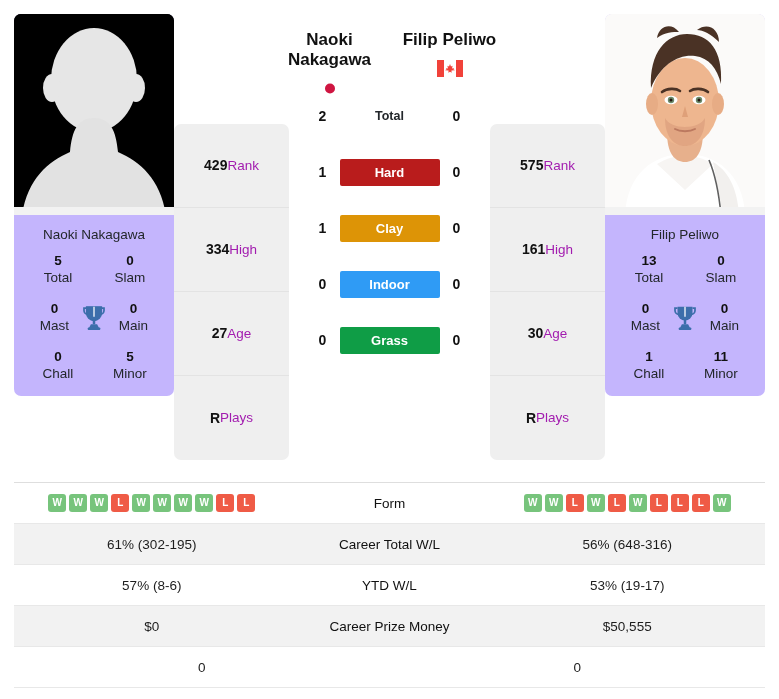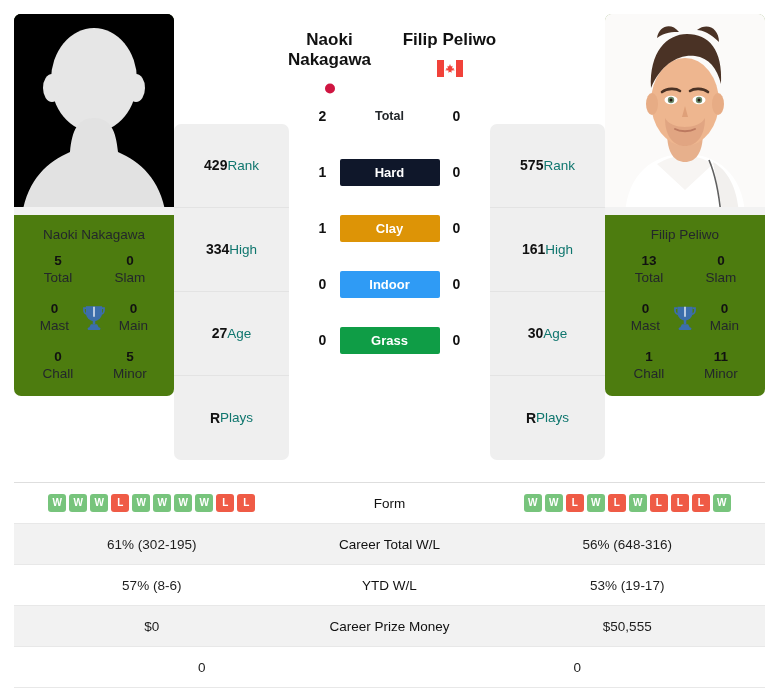--- a/index.html
+++ b/index.html
@@ -20,21 +20,21 @@
     display: flex;
     align-items: flex-start;
     padding: 14px 14px 0 14px;
     height: 470px;
   }
 
   
   .player-col {
     width: 160px;
     flex: 0 0 160px;
-    background: #4d7c0f;
+    background: #c4b5fd;
     border-radius: 7px;
     overflow: hidden;
   }
 
   .photo {
     width: 100%;
     height: 201px;
     display: block;
     position: relative;
   }
@@ -101,21 +101,21 @@
   }
   .stat-box:last-child { border-bottom: none; }
   .stat-box .v {
     font-size: 14px;
     font-weight: bold;
     color: #111;
     line-height: 1.3;
   }
   .stat-box .k {
     font-size: 13.5px;
-    color: #0f766e;
+    color: #a21caf;
     line-height: 1.3;
   }
 
   
   .center-col {
     flex: 1 1 auto;
     display: flex;
     flex-direction: column;
     align-items: center;
     padding: 0 8px;
@@ -343,21 +343,21 @@
       <div class="h2h-rows">
 
         <div class="h2h-row">
           <span class="h2h-score">2</span>
           <span class="h2h-label-total">Total</span>
           <span class="h2h-score">0</span>
         </div>
 
         <div class="h2h-row">
           <span class="h2h-score">1</span>
-          <span class="surface-pill" style="background:#0f172a">Hard</span>
+          <span class="surface-pill" style="background:#b91c1c">Hard</span>
           <span class="h2h-score">0</span>
         </div>
 
         <div class="h2h-row">
           <span class="h2h-score">1</span>
           <span class="surface-pill" style="background:#dd9406">Clay</span>
           <span class="h2h-score">0</span>
         </div>
 
         <div class="h2h-row">

